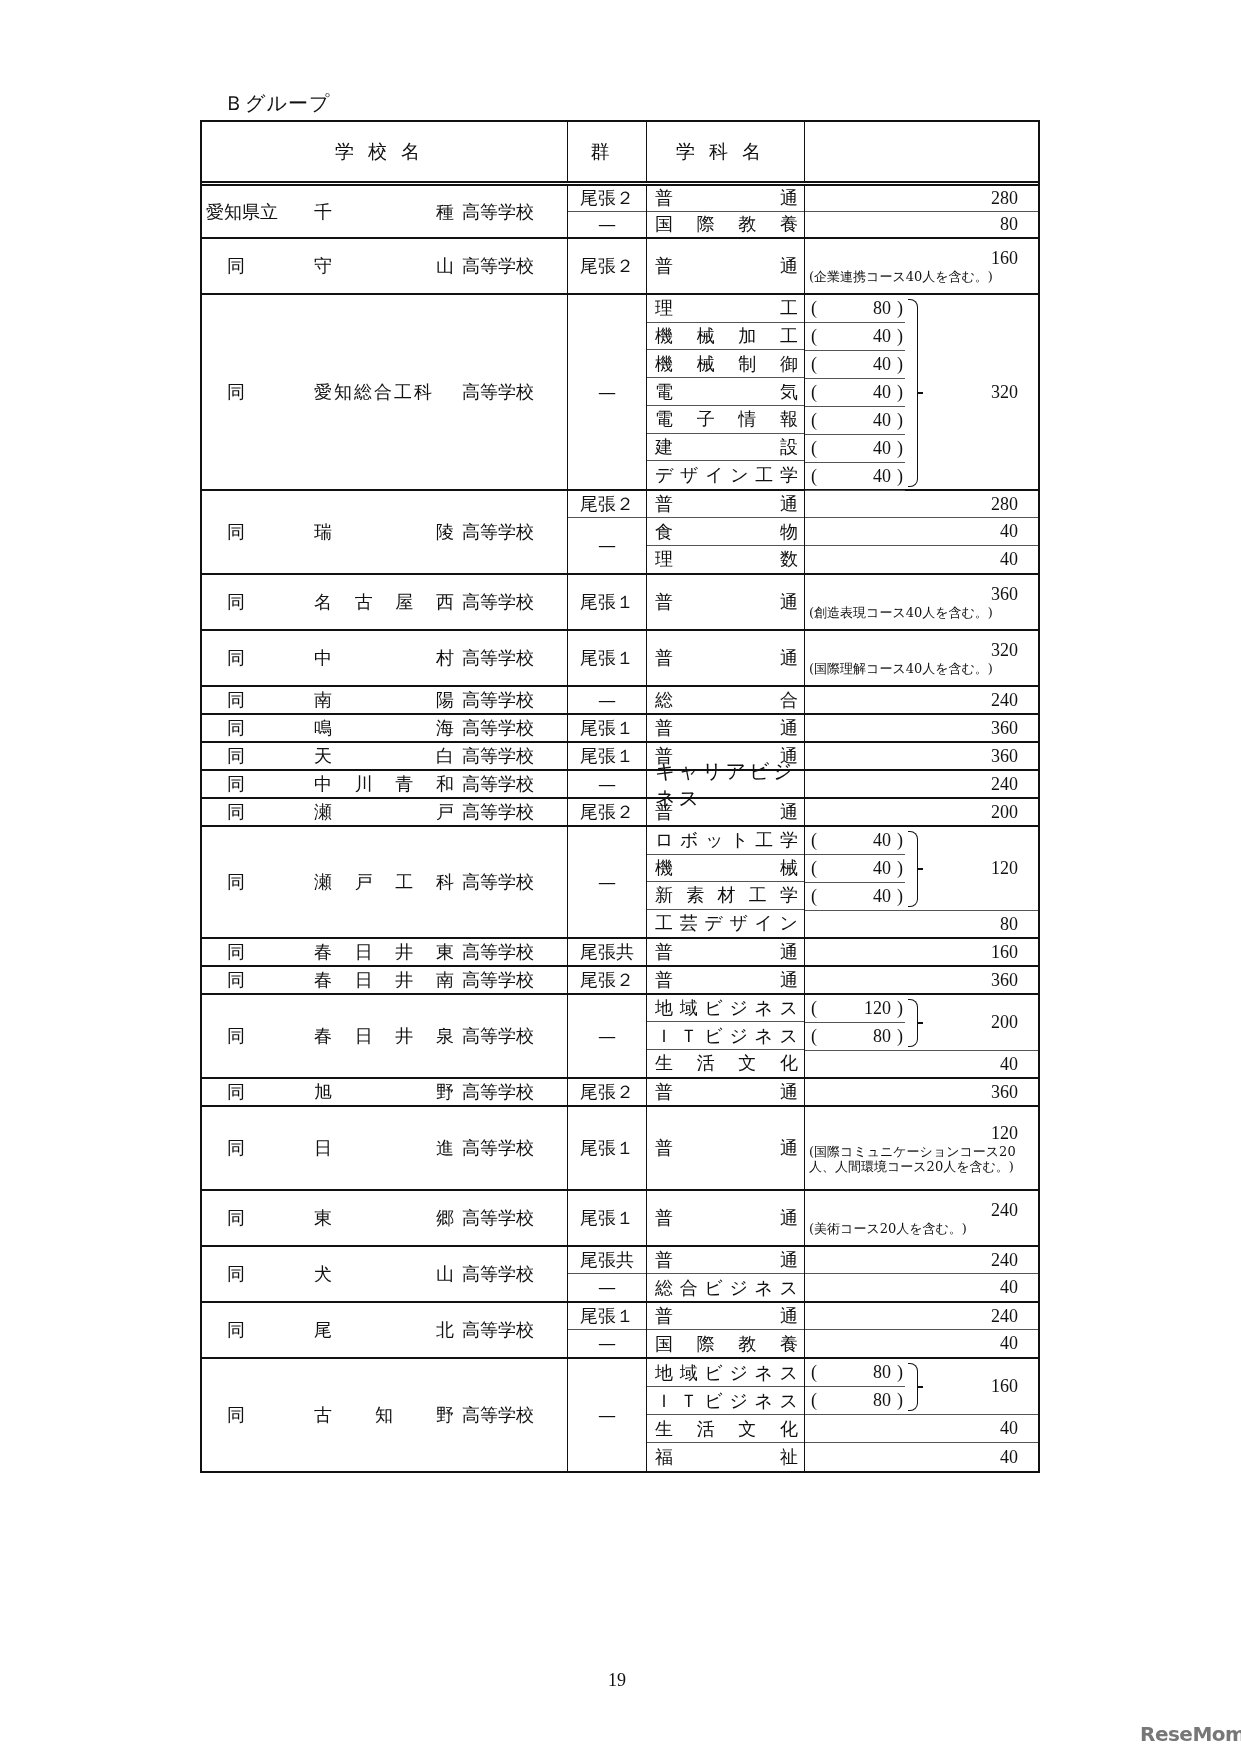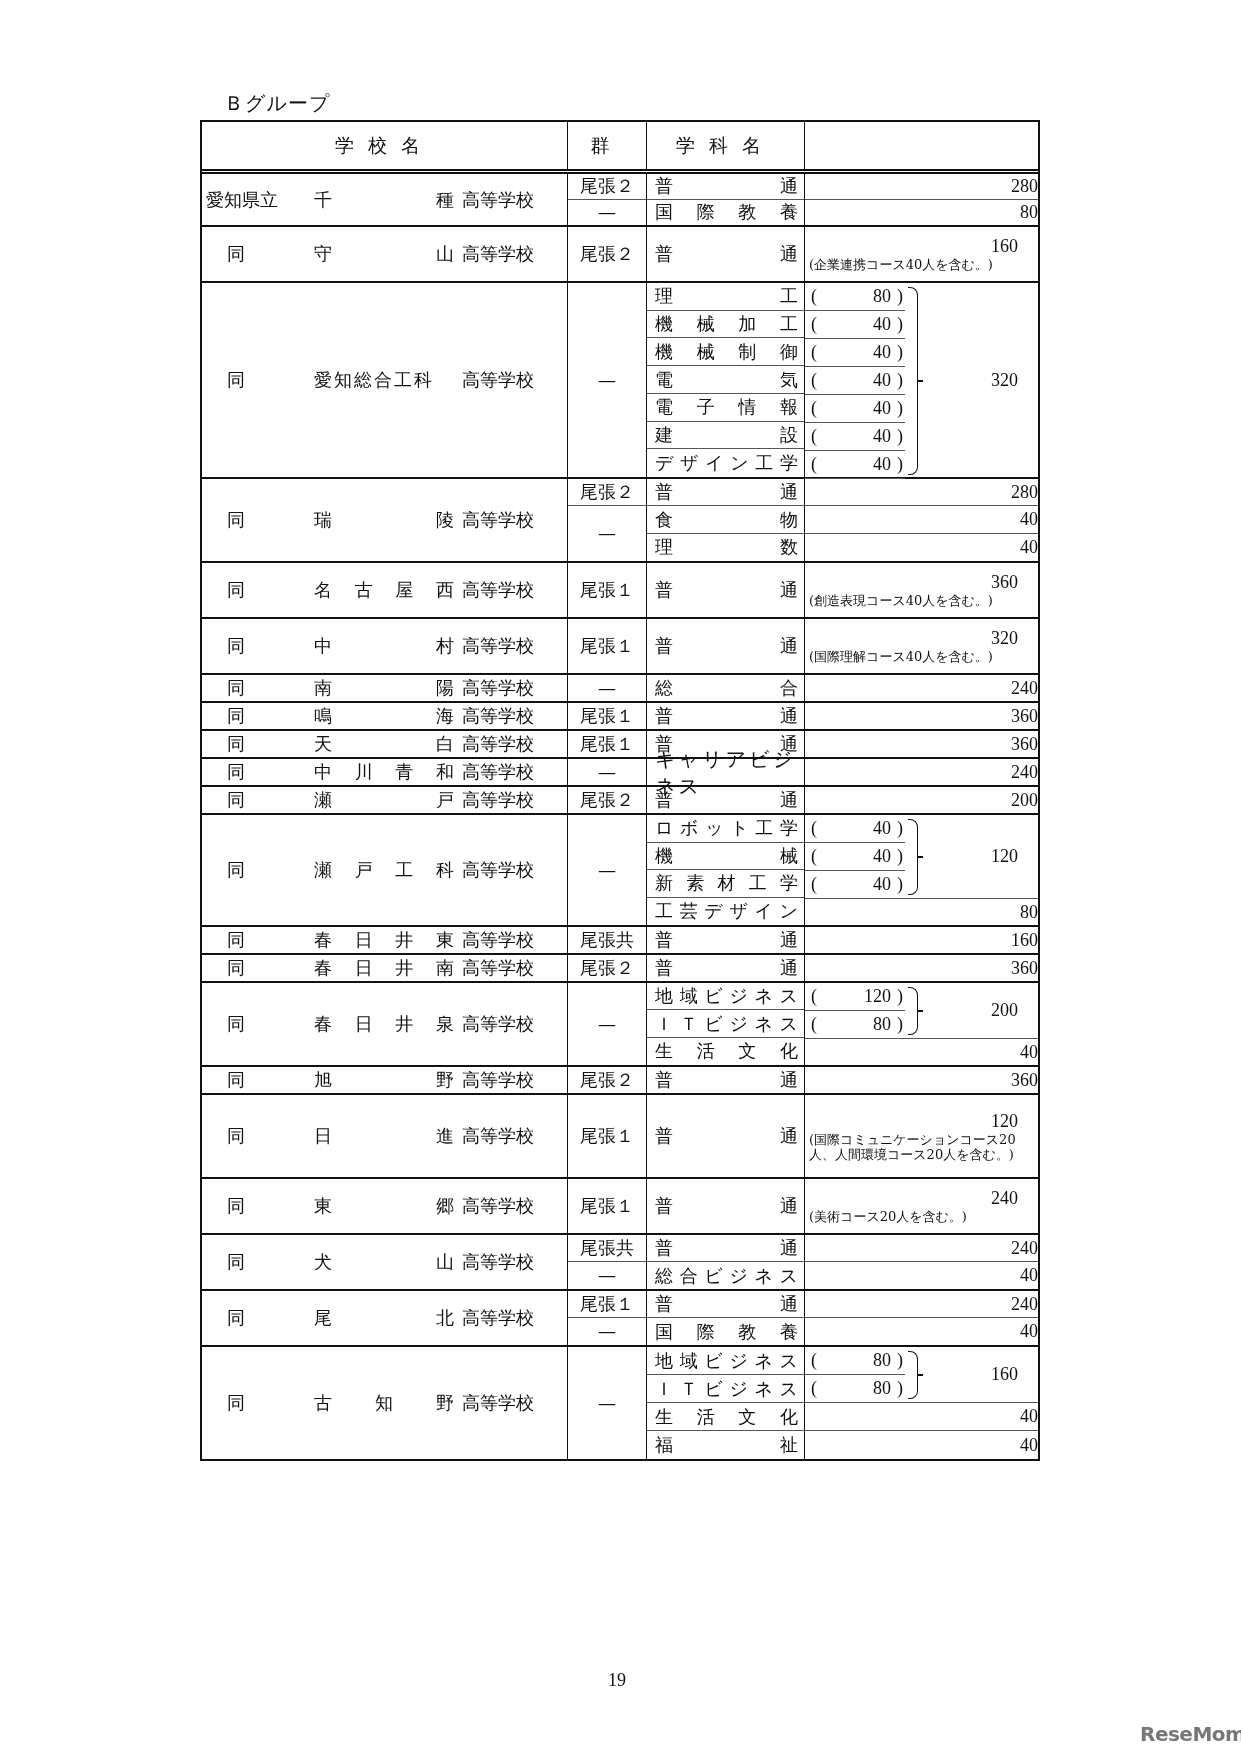--- a/index.html
+++ b/index.html
@@ -1,39 +1,39 @@
 <!DOCTYPE html>
 <html><head>
 <meta charset="utf-8">
 <style>
   html, body { margin: 0; padding: 0; background: #ffffff; }
   body { width: 1241px; height: 1754px; position: relative; overflow: hidden;
          font-family: "DejaVu Serif", "Liberation Serif", serif; color: #111; }
   .group-title { position: absolute; left: 224px; top: 90px; font-size: 20px; letter-spacing: 1px; }
   .tbl { position: absolute; left: 200px; top: 120px; width: 840px; border: 2px solid #111; box-sizing: border-box; }
-  .hdr { display: flex; height: 52px; border-bottom: 5px double #111; box-sizing: border-box; }
+  .hdr { display: flex; height: 64px; border-bottom: 5px double #111; box-sizing: border-box; }
   .hdr > div { display: flex; align-items: center; justify-content: center; font-size: 19px; letter-spacing: 14px; box-sizing: border-box; }
   .c-school { width: 366px; border-right: 1.5px solid #111; }
   .c-group { width: 79px; border-right: 1.5px solid #111; }
   .c-dept { width: 158px; border-right: 1.5px solid #111; }
   .c-cap { flex: 1; }
   .row { display: flex; border-bottom: 2.5px solid #111; box-sizing: border-box; }
   .row:last-child { border-bottom: none; }
   .school { display: flex; align-items: center; font-size: 18px; box-sizing: border-box; position: relative; }
   .school .pref { position: absolute; left: 4px; }
   .school .same { position: absolute; left: 25px; }
   .school .name { position: absolute; left: 112px; width: 140px; display: flex; justify-content: space-between; }
   .school .kind { position: absolute; left: 260px; letter-spacing: 0; text-align: center; }
   .groups, .depts, .caps { display: flex; flex-direction: column; box-sizing: border-box; }
   .cell { height: 28px; display: flex; align-items: center; box-sizing: border-box; font-size: 18px; border-bottom: 1px solid #555; }
   .cell:last-child { border-bottom: none; }
   .g-cell { justify-content: center; }
   .d-cell { padding: 0 6px 0 8px; justify-content: space-between; }
   .d-cell.small { font-size: 20px; letter-spacing: 3px; justify-content: center; }
-  .cap-cell { justify-content: flex-end; font-family: "Liberation Serif", serif; font-size: 18px; }
+  .cap-cell { justify-content: flex-end; padding-right: 20px; font-family: "Liberation Serif", serif; font-size: 18px; }
   .cap-note { flex-direction: column; align-items: stretch; justify-content: center; padding: 0 4px; }
   .cap-note .num { text-align: right; padding-right: 16px; font-family: "Liberation Serif", serif; }
   .cap-note .note { font-size: 13px; text-align: left; line-height: 15px; }
   .caps-bracket { position: relative; }
   .sub-cell { display: flex; align-items: center; height: 28px; box-sizing: border-box; width: 100px; border-bottom: 1px solid #555; font-family: "Liberation Serif", serif; font-size: 18px; }
   .sub-cell .lp { margin-left: 6px; }
   .sub-cell .v { flex: 1; text-align: right; padding-right: 6px; }
   .sub-cell .rp { margin-right: 2px; }
   .brace { position: absolute; left: 103px; width: 10px; border: 1.5px solid #111; border-left: none; border-radius: 0 8px 8px 0; box-sizing: border-box; }
   .brace-tip { position: absolute; left: 112px; width: 6px; height: 2px; background: #111; }

